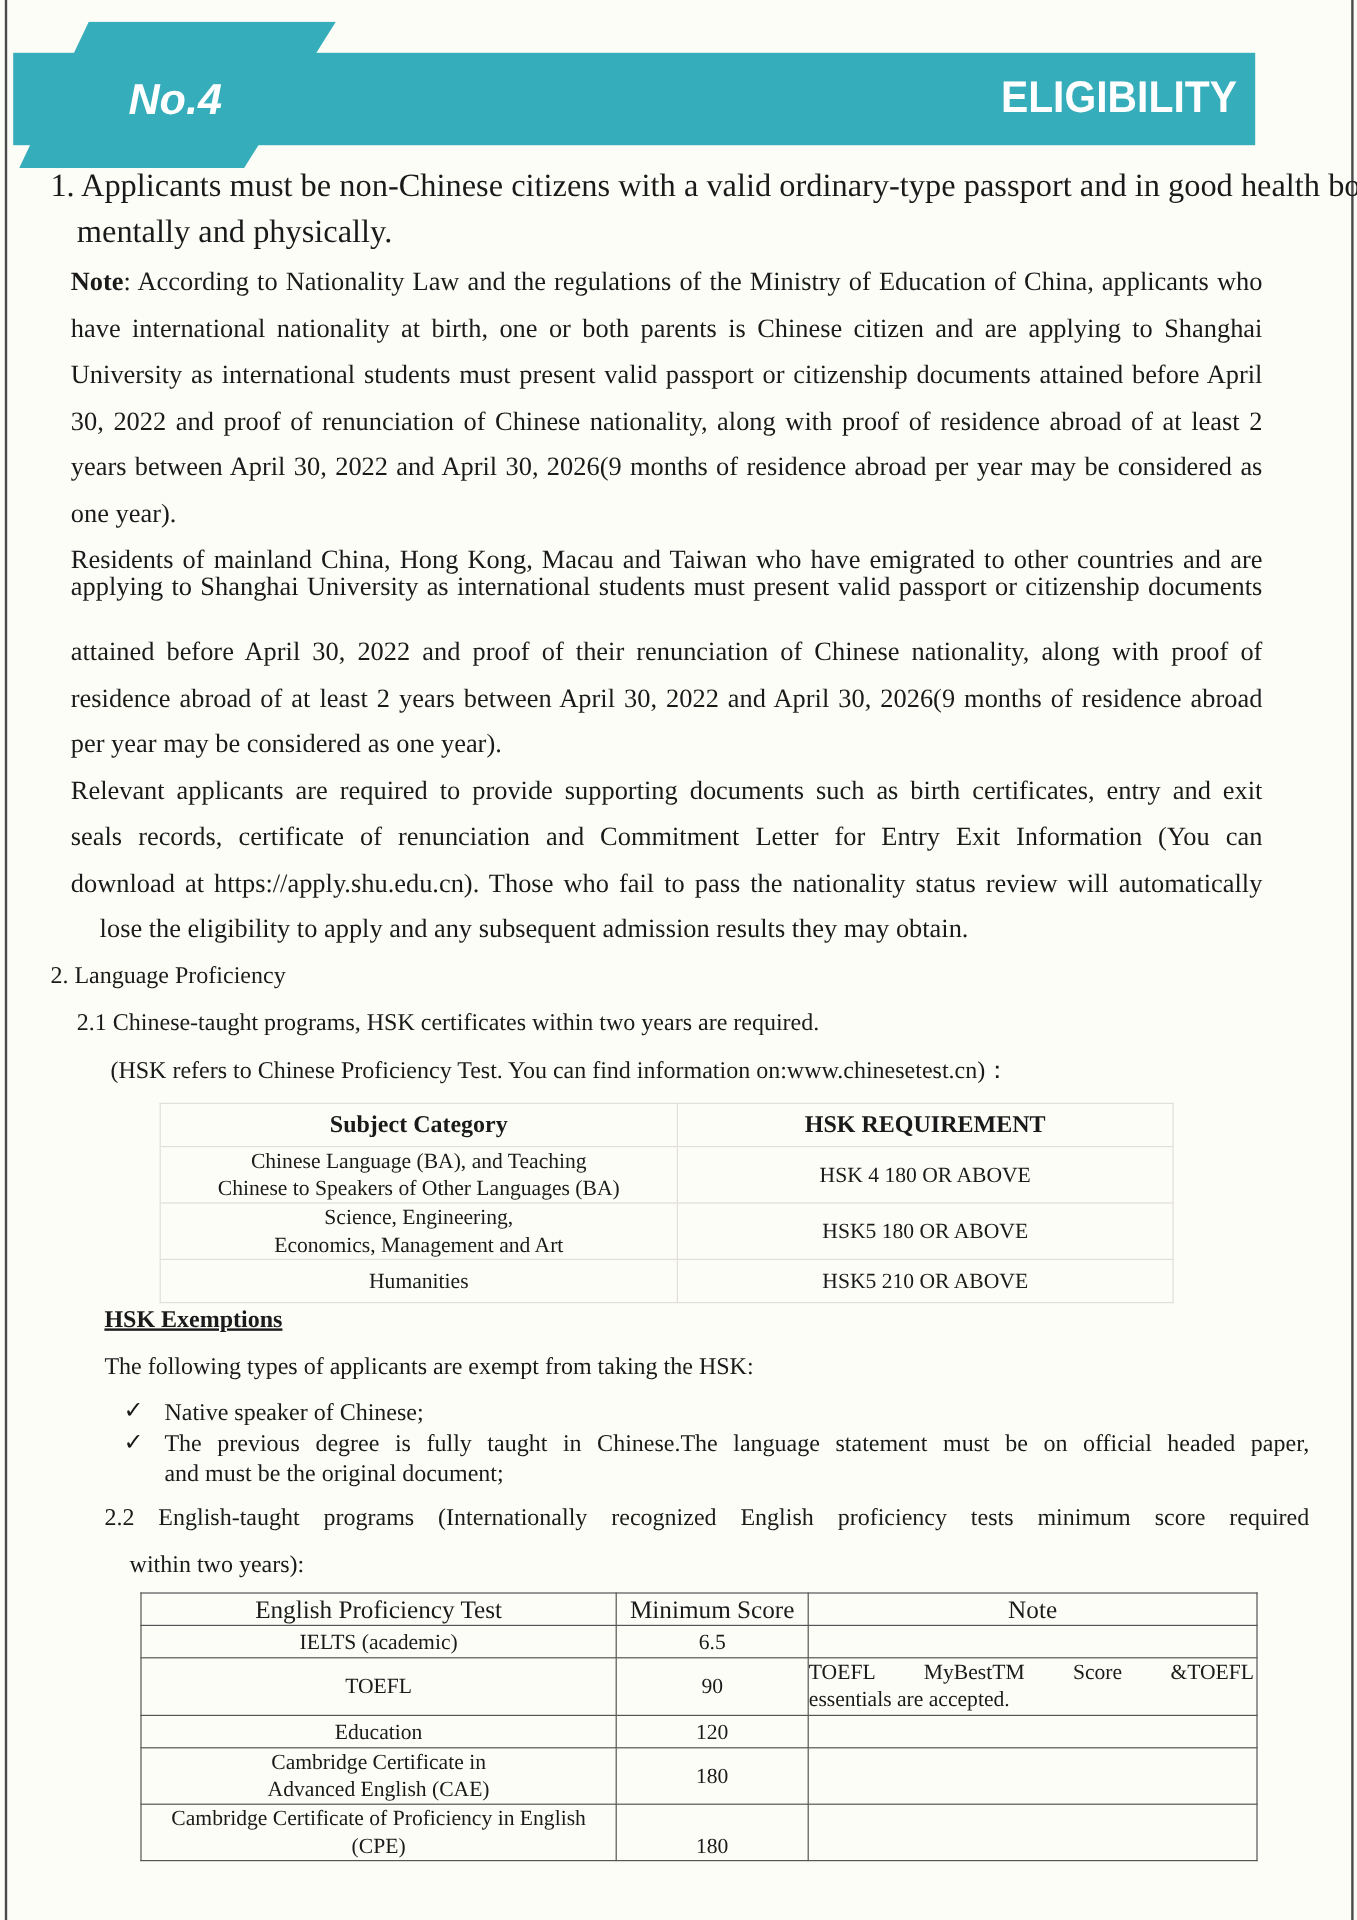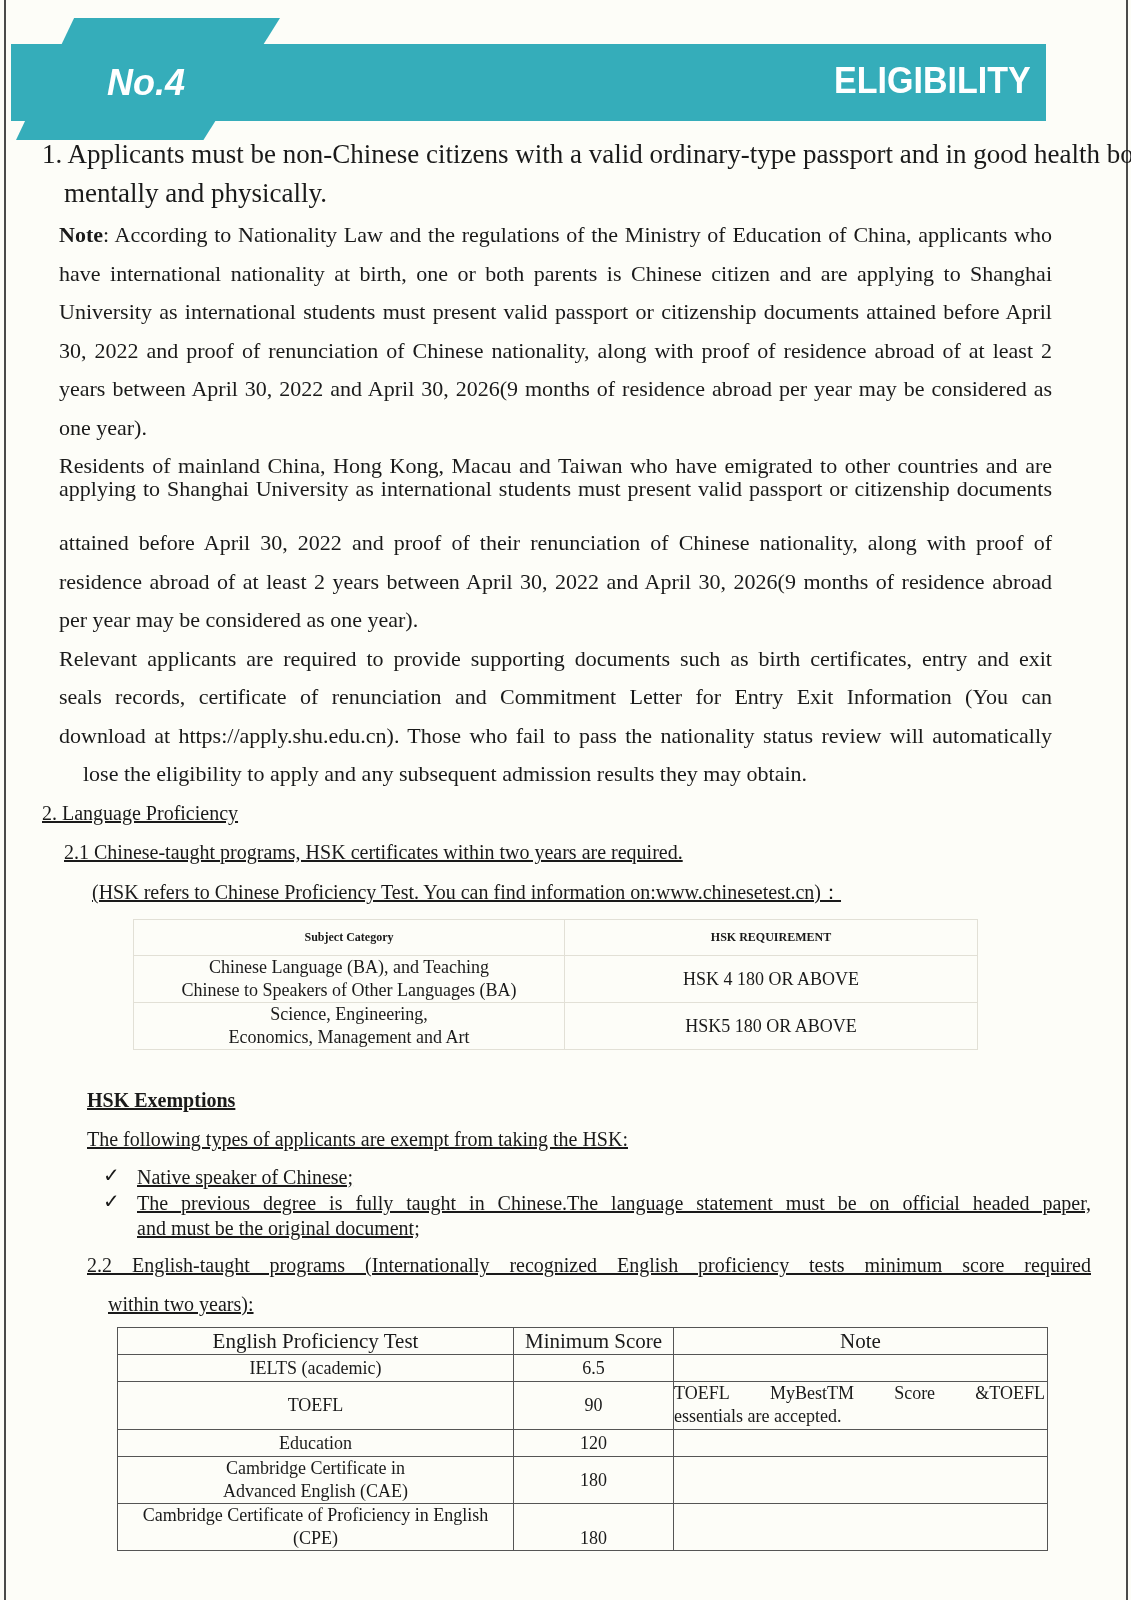--- a/index.html
+++ b/index.html
@@ -26,28 +26,28 @@
     }
     .banner-title {
       position: absolute; right: 100px; top: 60px;
       font-family: "Liberation Sans", sans-serif; font-weight: bold;
       font-size: 37px; color: #ffffff; transform: scaleX(0.92); transform-origin: right center;
     }
     .content { position: absolute; left: 0; top: 0; width: 1131px; }
     .line { position: absolute; font-size: 27px; line-height: 24px; white-space: nowrap; }
     .just { position: absolute; left: 59px; width: 993px; font-size: 22px; line-height: 38.7px; text-align: justify; text-align-last: justify; }
     .just.last { text-align-last: left; }
-    .cond { font-size: 20px; text-decoration: underline; }
+    .cond { font-size: 20px; }
     
     table.hsk {
       position: absolute; left: 133px; top: 919px; width: 845px;
       border-collapse: collapse; font-size: 18px;
     }
     table.hsk td, table.hsk th { border: 1.5px solid #e2e0d6; text-align: center; line-height: 23px; }
-    table.hsk th { font-weight: bold; font-size: 12px; height: 36px; }
+    table.hsk th { font-weight: bold; font-size: 20px; height: 36px; }
     table.hsk td.c1 { width: 431px; }
     
     table.eng {
       position: absolute; left: 117px; top: 1327px; width: 931px;
       border-collapse: collapse; font-size: 18px;
     }
     table.eng td, table.eng th { border: 1.5px solid #555555; text-align: center; line-height: 23px; font-weight: normal; }
     table.eng th { font-size: 21px; height: 27px; }
     .note-cell { text-align: left !important; vertical-align: top; }
     .note-l1 { display: flex; justify-content: space-between; padding-right: 2px; }
@@ -105,20 +105,24 @@
         </td>
     <td>HSK 4  180 OR ABOVE</td>
   </tr>
   <tr style="height:47px;">
     <td class="c1">
           <div>Science,   Engineering,</div>
           <div>Economics, Management and Art</div>
         </td>
     <td>HSK5 180 OR ABOVE</td>
   </tr>
+  <tr style="height:36px;">
+    <td class="c1">Humanities</td>
+    <td>HSK5 210 OR ABOVE</td>
+  </tr>
 </tbody>
   </table>
 
 <div class="line cond u" style="left:87px; top:1088px;">HSK Exemptions</div>
 <div class="line cond" style="left:87px; top:1127px;">The following types of applicants are exempt from taking the HSK:</div>
 <div class="check" style="left:103px; top:1163px;">✓</div>
 <div class="line cond" style="left:137px; top:1165px;">Native  speaker of Chinese;</div>
 <div class="check" style="left:103px; top:1189px;">✓</div>
 <div class="line cond" style="left:137px; top:1191px; width:954px; text-align:justify; text-align-last:justify;">The  previous degree  is fully taught in Chinese.The language statement must be on official headed paper,</div>
 <div class="line cond" style="left:137px; top:1216px;text-align:center;">and must be the original document;</div>

